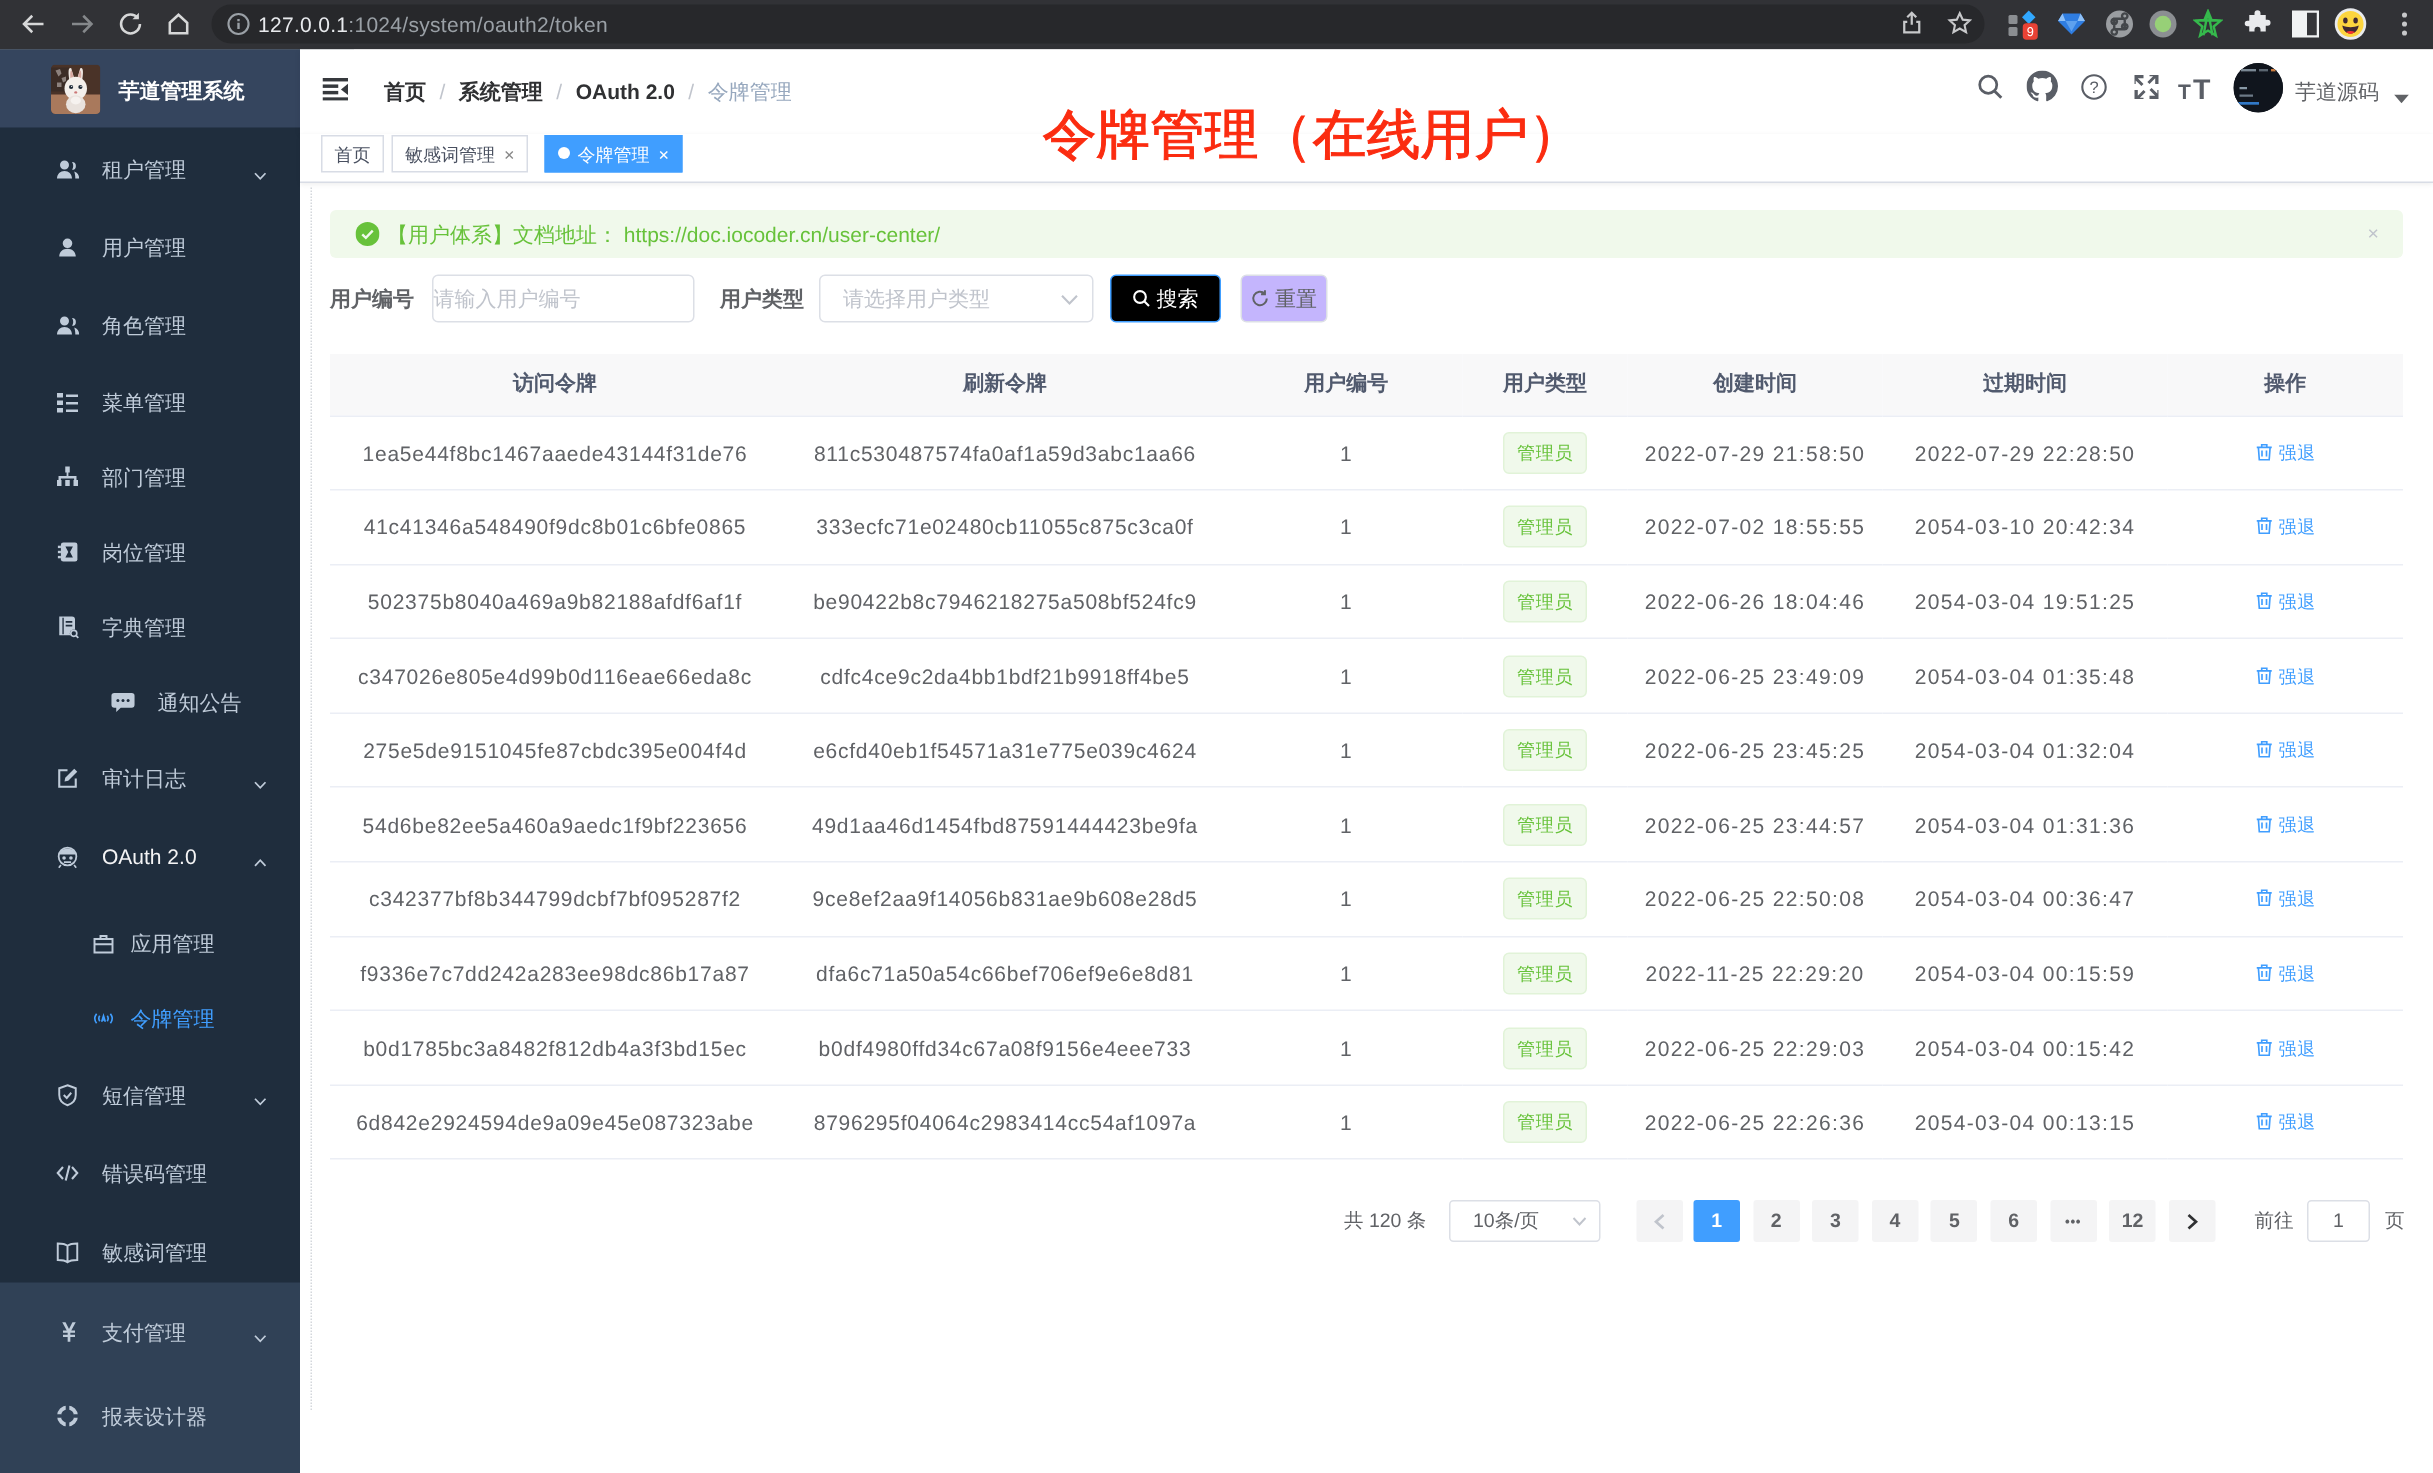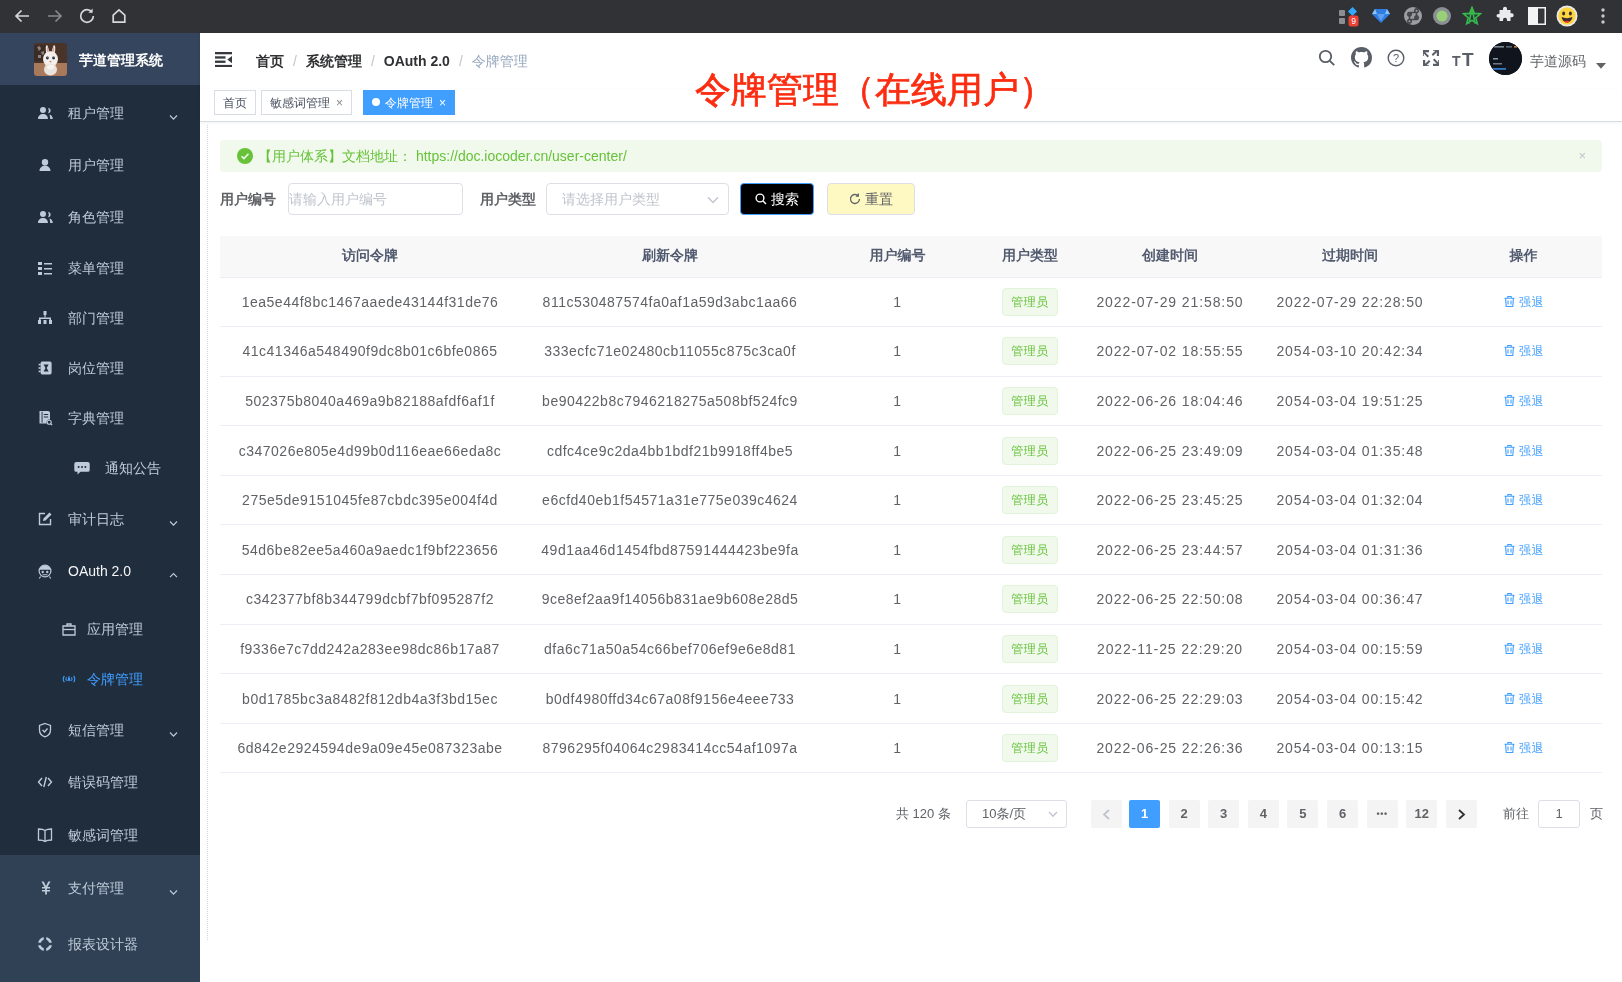--- a/index.html
+++ b/index.html
@@ -50,21 +50,21 @@
 #alert { position:absolute; left:20px; top:107px; width:1382px; height:32px; background:#f0f9eb; border-radius:4px; color:#67c23a; font-size:14px; }
 #alert .chk { position:absolute; left:17px; top:8px; width:16px; height:16px; }
 #alert .t { position:absolute; left:38px; top:0; line-height:32px; }
 #alert .x { position:absolute; right:16px; top:0; line-height:32px; color:#c0c4cc; font-size:13px; }
 
 
 .flabel { position:absolute; top:150px; height:32px; line-height:32px; font-size:14px; font-weight:700; color:#606266; }
 .fctl { position:absolute; top:150px; height:32px; border:1px solid #dcdfe6; border-radius:4px; background:#fff; font-size:14px; color:#c0c4cc; line-height:30px; }
 .btn { position:absolute; top:150px; height:32px; border-radius:4px; font-size:14px; line-height:30px; text-align:center; }
 #btn-search { left:540px; width:74px; background:#000000; border:1px solid #409eff; color:#fff; }
-#btn-reset { left:627px; width:88px; background:#fef9c3; border:1px solid #dcdfe6; color:#606266; }
+#btn-reset { left:627px; width:58px; background:#c4b5fd; border:1px solid #dcdfe6; color:#606266; }
 
 
 #table { position:absolute; left:20px; top:203px; width:1382px; }
 table { border-collapse:collapse; width:1382px; table-layout:fixed; }
 th { background:#f8f8f9; color:#515a6e; font-size:14px; font-weight:700; height:41px; border-bottom:1px solid #ebeef5; }
 td { height:49.6px; text-align:center; font-size:14px; color:#606266; border-bottom:1px solid #ebeef5; letter-spacing:0.5px; }
 .dt { letter-spacing:0.9px; }
 .gtag { display:inline-block; height:28px; line-height:26px; padding:0 8px; background:#f0f9eb; border:1px solid #e1f3d8; border-radius:4px; color:#67c23a; font-size:12px; }
 .del { color:#409eff; font-size:12px; white-space:nowrap; }
 .del svg { vertical-align:-2px; margin-right:3px; }
@@ -85,20 +85,33 @@
   <svg class="cicon" style="left:46px;" width="18" height="18" viewBox="0 0 18 18">
       <path fill="none" stroke="#85888b" stroke-width="1.7" d="M2 9h13M9.5 3.5L15 9l-5.5 5.5"></path>
     </svg>
   <svg class="cicon" style="left:78px;" width="18" height="18" viewBox="0 0 18 18">
       <path fill="none" stroke="#d6d7d8" stroke-width="1.7" d="M15.3 9A6.3 6.3 0 119 2.7c2 0 3.7.9 4.9 2.3"></path>
       <path fill="#d6d7d8" d="M14.6 1.5v4.3h-4.3z"></path>
     </svg>
   <svg class="cicon" style="left:110px;" width="18" height="18" viewBox="0 0 18 18">
       <path fill="none" stroke="#d6d7d8" stroke-width="1.7" d="M3.2 8.2L9 2.8l5.8 5.4v7h-11.6z"></path>
     </svg>
+  <div id="omni">
+    <svg style="position:absolute;left:10px;top:5px;" width="16" height="16" viewBox="0 0 16 16">
+        <circle cx="8" cy="8" r="6.7" fill="none" stroke="#9aa0a6" stroke-width="1.4"></circle>
+        <path fill="#9aa0a6" d="M7.2 4.6h1.6v1.6H7.2zM7.2 7.2h1.6v4.2H7.2z"></path>
+      </svg>
+    <span class="url-txt"><span class="host">127.0.0.1</span>:1024/system/oauth2/token</span>
+    <svg style="position:absolute;left:1125px;top:4px;" width="17" height="17" viewBox="0 0 17 17">
+        <path fill="none" stroke="#c7c8ca" stroke-width="1.5" d="M5.5 7.5h-2v7h10v-7h-2M8.5 1.5v8M5.5 4.5l3-3 3 3"></path>
+      </svg>
+    <svg style="position:absolute;left:1157px;top:4px;" width="17" height="17" viewBox="0 0 17 17">
+        <path fill="none" stroke="#c7c8ca" stroke-width="1.4" d="M8.5 1.8l2 4.3 4.7.5-3.5 3.2 1 4.6-4.2-2.4-4.2 2.4 1-4.6L1.8 6.6l4.7-.5z"></path>
+      </svg>
+  </div>
   <g>
   <svg class="cicon" style="left:1338px;top:6px;" width="21" height="21" viewBox="0 0 21 21">
         <rect x="1" y="4" width="6" height="6" rx="1" fill="#8b8e92"></rect>
         <rect x="1" y="12" width="6" height="6" rx="1" fill="#8b8e92"></rect>
         <path fill="#31a8ff" d="M14.5 1l4.5 4.5-4.5 4.5L10 5.5z"></path>
         <rect x="10.5" y="9.5" width="10" height="11" rx="2.5" fill="#e94235"></rect>
         <text x="15.5" y="18" font-size="8.5" fill="#fff" text-anchor="middle" font-family="Liberation Sans">9</text>
       </svg>
   <svg class="cicon" style="left:1371px;top:6px;" width="20" height="20" viewBox="0 0 20 20">
         <path fill="#2f7de1" d="M4 3h12l3 5-9 9-9-9z"></path>

